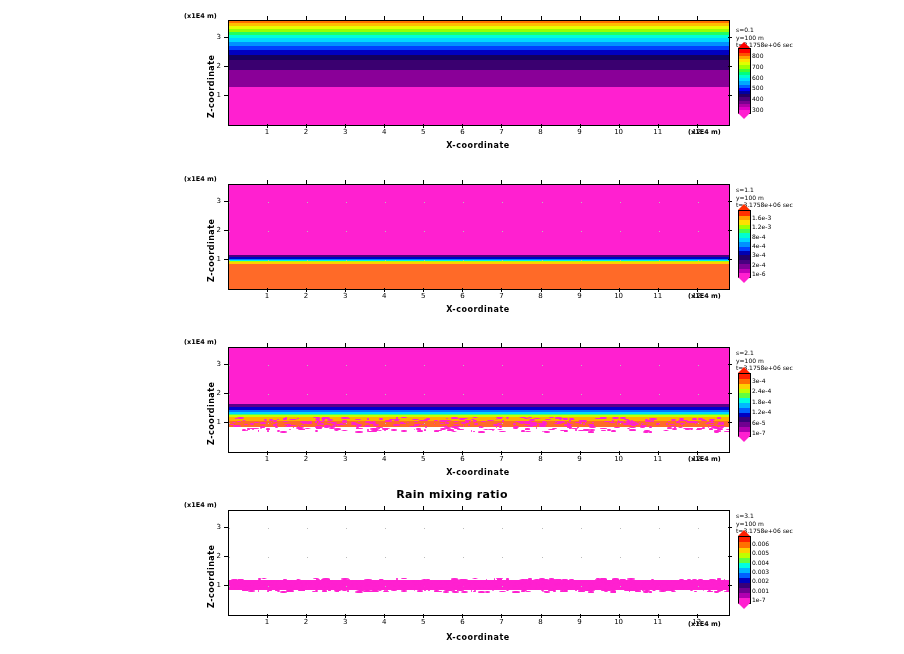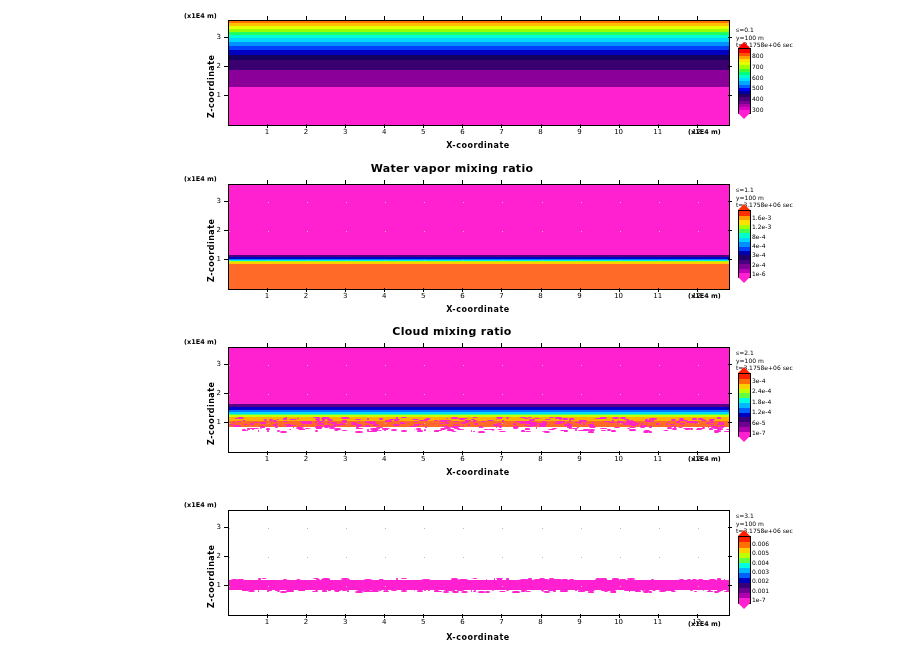--- a/index.html
+++ b/index.html
@@ -167,21 +167,20 @@
         <div class="clab" style="left:752px;top:52.0px">800</div>
         <div class="clab" style="left:752px;top:62.8px">700</div>
         <div class="clab" style="left:752px;top:73.6px">600</div>
         <div class="clab" style="left:752px;top:84.4px">500</div>
         <div class="clab" style="left:752px;top:95.2px">400</div>
         <div class="clab" style="left:752px;top:106.0px">300</div>
       </div>
   </div>
 
   <div class="panel" style="top:162px;height:162px;">
-    <div class="title" style="top:0px;">Water vapor mixing ratio</div>
     <div class="unit" style="left:184px;top:13px;">(x1E4 m)</div>
 
     <div class="plotbox" id="p2" style="left:228px;top:22px;width:500px;height:104px;">
       <div class="bands" id="p2bands">
           <div class="band" style="top: 0px; height: 69.91px; background: rgb(255, 32, 208);"></div>
           <div class="band" style="top: 69.91px; height: 1.73px; background: rgb(74, 0, 128);"></div>
           <div class="band" style="top: 71.64px; height: 2.02px; background: rgb(0, 0, 200);"></div>
           <div class="band" style="top: 73.67px; height: 1.44px; background: rgb(0, 128, 255);"></div>
           <div class="band" style="top: 75.11px; height: 1.16px; background: rgb(0, 232, 255);"></div>
           <div class="band" style="top: 76.27px; height: 1.16px; background: rgb(176, 255, 0);"></div>
@@ -312,21 +311,20 @@
         <div class="clab" style="left:752px;top:61.3px">1.2e-3</div>
         <div class="clab" style="left:752px;top:70.7px">8e-4</div>
         <div class="clab" style="left:752px;top:80.0px">4e-4</div>
         <div class="clab" style="left:752px;top:89.3px">3e-4</div>
         <div class="clab" style="left:752px;top:98.7px">2e-4</div>
         <div class="clab" style="left:752px;top:108.0px">1e-6</div>
       </div>
   </div>
 
   <div class="panel" style="top:325px;height:162px;">
-    <div class="title" style="top:0px;">Cloud mixing ratio</div>
     <div class="unit" style="left:184px;top:13px;">(x1E4 m)</div>
 
     <div class="plotbox" id="p3" style="left:228px;top:22px;width:500px;height:104px;">
       <div class="bands" id="p3bands">
           <div class="band" style="top: 0px; height: 56.04px; background: rgb(255, 32, 208);"></div>
           <div class="band" style="top: 56.04px; height: 2.89px; background: rgb(90, 0, 136);"></div>
           <div class="band" style="top: 58.93px; height: 2.6px; background: rgb(0, 0, 208);"></div>
           <div class="band" style="top: 61.53px; height: 2.02px; background: rgb(0, 120, 255);"></div>
           <div class="band" style="top: 63.56px; height: 2.02px; background: rgb(0, 216, 255);"></div>
           <div class="band" style="top: 65.58px; height: 1.73px; background: rgb(64, 255, 112);"></div>
@@ -877,20 +875,21 @@
         <div class="clab" style="left:752px;top:52.0px">3e-4</div>
         <div class="clab" style="left:752px;top:62.4px">2.4e-4</div>
         <div class="clab" style="left:752px;top:72.8px">1.8e-4</div>
         <div class="clab" style="left:752px;top:83.2px">1.2e-4</div>
         <div class="clab" style="left:752px;top:93.6px">6e-5</div>
         <div class="clab" style="left:752px;top:104.0px">1e-7</div>
       </div>
   </div>
 
   <div class="panel" style="top:488px;height:166px;">
+    <div class="title" style="top:0px;">Rain mixing ratio</div>
     <div class="unit" style="left:184px;top:13px;">(x1E4 m)</div>
 
     <div class="plotbox" id="p4" style="left:228px;top:22px;width:500px;height:104px;">
       <div class="bands" id="p4bands">
           <div class="band" style="top: 68.76px; height: 10.4px; background: rgb(255, 32, 208);"></div>
         </div>
       <div class="dots" id="p4dots">
           <div class="dot" style="left:0.0px;top:75.1px"></div>
           <div class="dot" style="left:0.0px;top:46.2px"></div>
           <div class="dot" style="left:0.0px;top:17.3px"></div>

